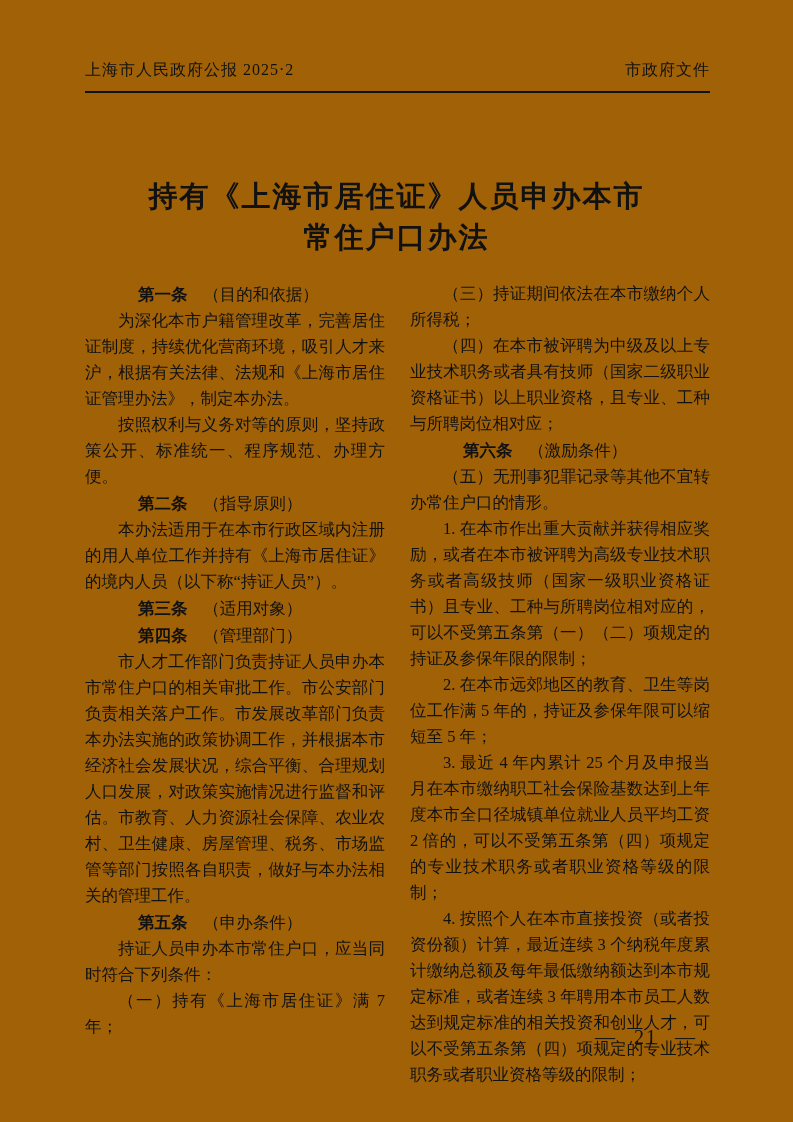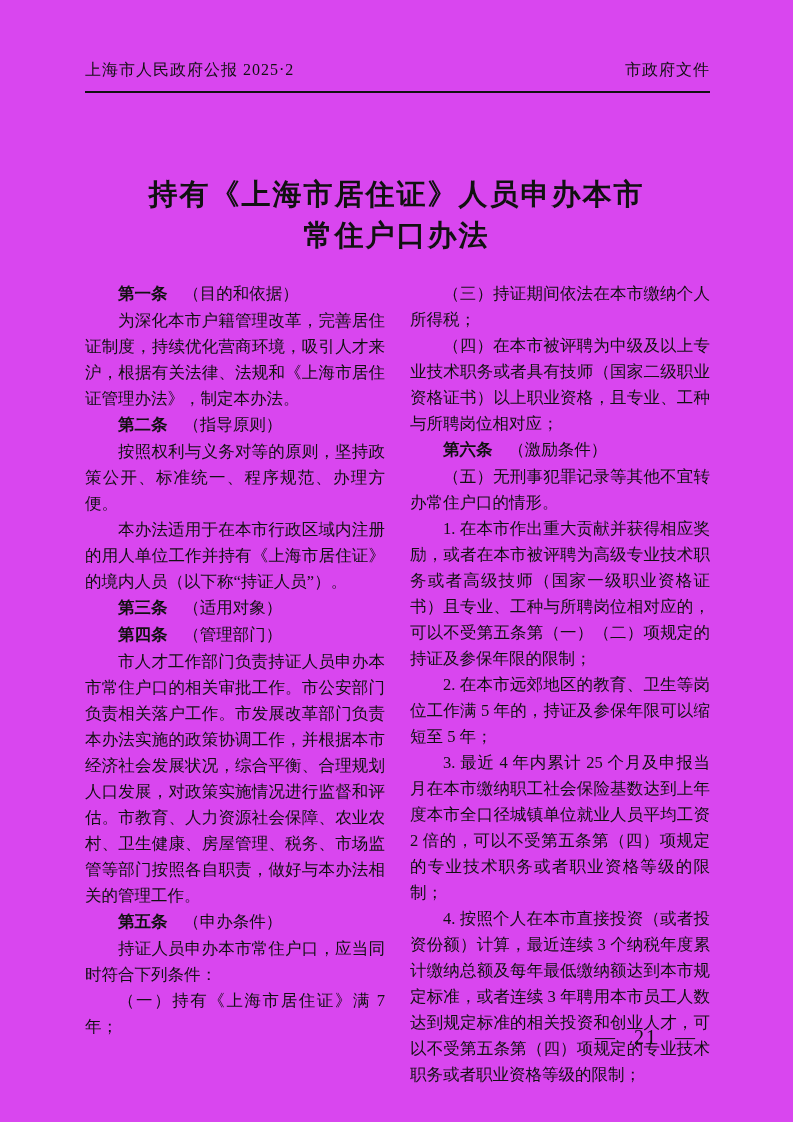--- a/index.html
+++ b/index.html
@@ -5,21 +5,21 @@
   html, body {
     margin: 0;
     padding: 0;
     background: #e8e8e8;
   }
   .page {
     position: relative;
     width: 793px;
     height: 1122px;
     margin: 0 auto;
-    background: #d946ef;
+    background: #a16207;
     font-family: "Liberation Serif", "DejaVu Serif", serif;
     color: #111111;
     overflow: hidden;
   }
   
   .running-header {
     position: absolute;
     top: 60px;
     left: 85px;
     width: 625px;
@@ -43,21 +43,21 @@
     top: 176px;
     left: 0;
     width: 100%;
     margin: 0;
     text-align: center;
     font-size: 29px;
     font-weight: bold;
     line-height: 41px;
     letter-spacing: 2px;
   }
-  .doc-title .title-line { display: block; font-family: Liberation Mono, monospace; }
+  .doc-title .title-line { display: block; }
   
   .doc-body {
     position: absolute;
     top: 281px;
     left: 85px;
     width: 625px;
     display: flex;
     justify-content: space-between;
   }
   .col {
@@ -67,22 +67,23 @@
     text-align: justify;
     text-justify: inter-character;
   }
   .col p {
     margin: 0;
     text-indent: 2em;
     text-align-last: left;
   }
   .lead {
     font-weight: bold;
-    font-family: Liberation Mono, monospace;
+    font-family: Liberation Sans, sans-serif;
     margin-right: 0.95em;
+    margin-left: 20px;
   }
   
   .page-footer {
     position: absolute;
     top: 1026px;
     right: 96px;
     font-size: 20px;
     letter-spacing: 2px;
     word-spacing: 10px;
   }
@@ -101,22 +102,22 @@
 
   <h1 class="doc-title">
     <span class="title-line">持有《上海市居住证》人员申办本市</span>
     <span class="title-line">常住户口办法</span>
   </h1>
 
   <div class="doc-body">
     <div class="col" id="col-left">
         <p><span class="lead">第一条</span>（目的和依据）</p>
         <p>为深化本市户籍管理改革，完善居住证制度，持续优化营商环境，吸引人才来沪，根据有关法律、法规和《上海市居住证管理办法》，制定本办法。</p>
+        <p>按照权利与义务对等的原则，坚持政策公开、标准统一、程序规范、办理方便。</p>
         <p><span class="lead">第二条</span>（指导原则）</p>
-        <p>按照权利与义务对等的原则，坚持政策公开、标准统一、程序规范、办理方便。</p>
         <p>本办法适用于在本市行政区域内注册的用人单位工作并持有《上海市居住证》的境内人员（以下称“持证人员”）。</p>
         <p><span class="lead">第三条</span>（适用对象）</p>
         <p><span class="lead">第四条</span>（管理部门）</p>
         <p>市人才工作部门负责持证人员申办本市常住户口的相关审批工作。市公安部门负责相关落户工作。市发展改革部门负责本办法实施的政策协调工作，并根据本市经济社会发展状况，综合平衡、合理规划人口发展，对政策实施情况进行监督和评估。市教育、人力资源社会保障、农业农村、卫生健康、房屋管理、税务、市场监管等部门按照各自职责，做好与本办法相关的管理工作。</p>
         <p><span class="lead">第五条</span>（申办条件）</p>
         <p>持证人员申办本市常住户口，应当同时符合下列条件：</p>
         <p>（一）持有《上海市居住证》满 7 年；</p>
       </div>
     <div class="col" id="col-right">
         <p>（三）持证期间依法在本市缴纳个人所得税；</p>

